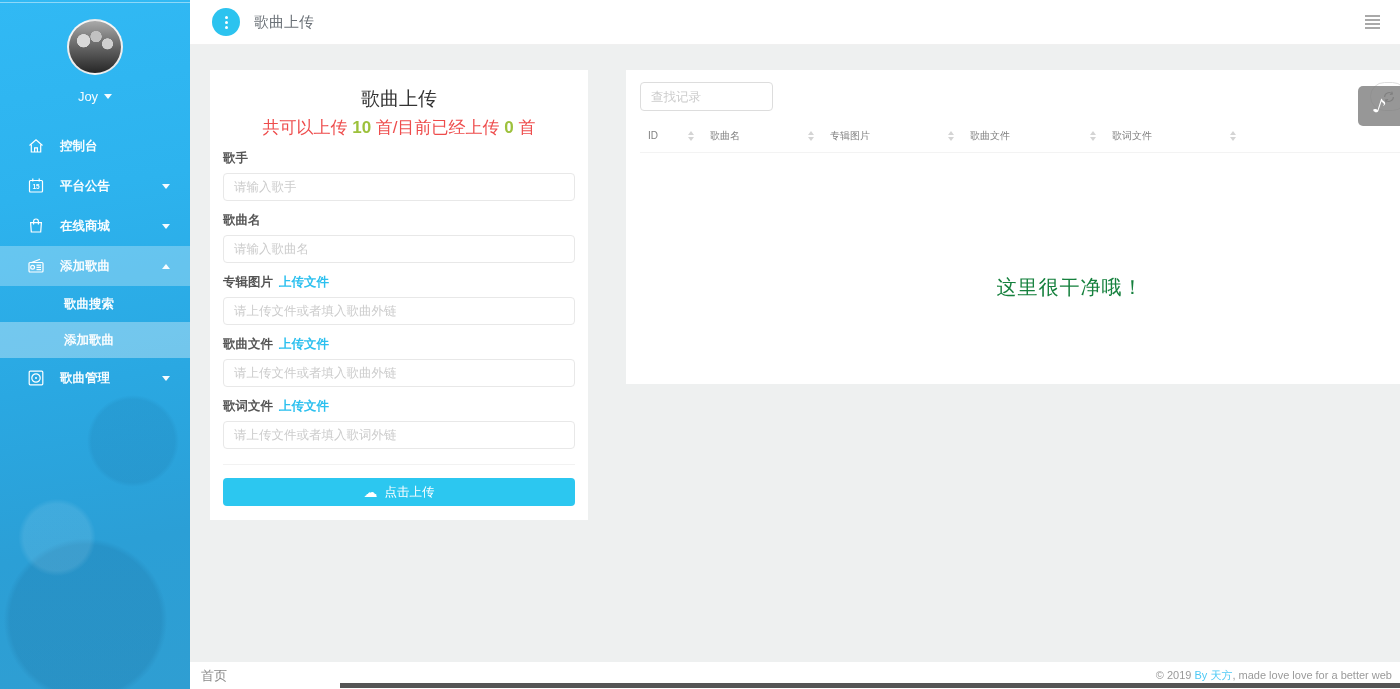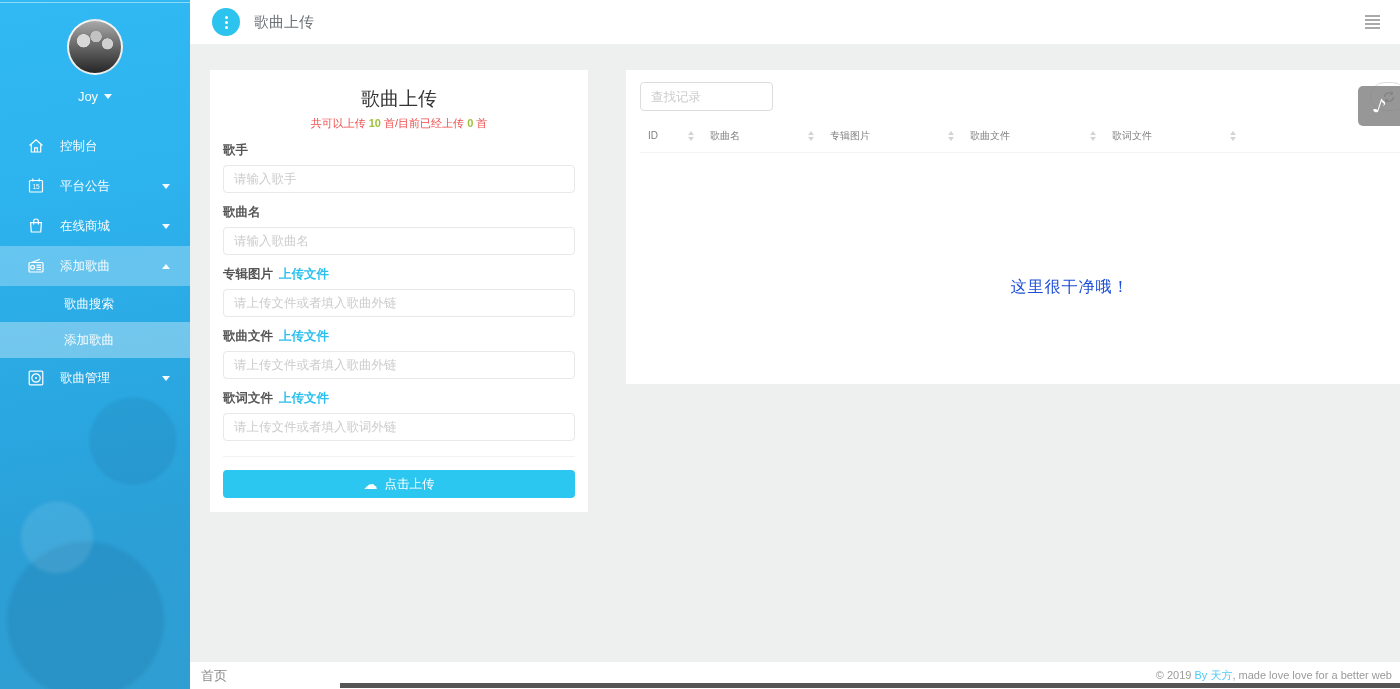--- a/index.html
+++ b/index.html
@@ -26,21 +26,21 @@
       radial-gradient(circle at 74% 44%, #d0d0d0 0 11%, transparent 12%),
       linear-gradient(180deg,#a9a9a9 0%, #6b6b6b 45%, #262626 100%); }
   .username { margin-top:14px; font-size:13px; color:rgba(255,255,255,.95);
     display:flex; align-items:center; justify-content:center; gap:6px; cursor:pointer; }
   .caret-down { width:0; height:0; border-left:4px solid transparent; border-right:4px solid transparent;
     border-top:5px solid rgba(255,255,255,.95); display:inline-block; }
   .caret-up { width:0; height:0; border-left:4px solid transparent; border-right:4px solid transparent;
     border-bottom:5px solid rgba(255,255,255,.95); display:inline-block; }
   .menu { margin-top:22px; }
   .menu-item { height:40px; display:flex; align-items:center; padding:0 20px 0 26px;
-    font-size:12.5px; color:rgba(255,255,255,.97); cursor:pointer; }
+    font-size:12.5px; color:rgba(255,255,255,.97); cursor:pointer;font-weight:bold; }
   .menu-item .mi-icon { width:20px; height:20px; margin-right:14px; display:flex; align-items:center; justify-content:center; }
   .menu-item .mi-caret { margin-left:auto; }
   .menu-item.active { background:rgba(255,255,255,.28); }
   .menu-item.sub { height:36px; padding-left:64px; }
   .menu-item.sub.active { background:rgba(255,255,255,.34); }
   .mi-icon svg { display:block; }
 
   
   .header { position:absolute; left:190px; top:0; right:0; height:45px; background:#fff;
     border-bottom:1px solid #f0f0f0; display:flex; align-items:center; padding:0 16px 0 22px; z-index:2; }
@@ -50,21 +50,21 @@
   .header-title { margin-left:14px; font-size:15px; color:#6b7177; }
   .header-burger { margin-left:auto; display:flex; flex-direction:column; gap:2px; cursor:pointer; padding:4px; }
   .header-burger i { width:15px; height:2px; background:#a9a9a9; }
 
   
   .main { position:absolute; left:190px; top:45px; right:0; bottom:0; background:#eef0f0; }
 
   
   .form-card { position:absolute; left:20px; top:25px; width:378px; background:#fff; padding:12px 13px 14px; }
   .form-title { text-align:center; font-size:19px; color:#333; padding-top:4px; }
-  .form-quota { text-align:center; font-size:11px; color:#ee4c4c; margin-top:4px; }
+  .form-quota { text-align:center; font-size:17px; color:#ee4c4c; margin-top:4px; }
   .quota-num { color:#9dc13c; font-weight:bold; }
   .field-label { font-size:12.5px; color:#555; margin:11px 0 6px; display:flex; align-items:center; gap:6px;font-weight:bold; }
   .upload-link { color:#2cc0ef; font-size:12.5px; text-decoration:none; cursor:pointer; }
   .text-input { width:100%; height:28px; border:1px solid #e8e8e8; border-radius:4px; padding:0 10px;
     font-size:12.5px; color:#b91c1c; outline:none; font-family:inherit; }
   .text-input::placeholder { color:#ccc; }
   .form-footer { margin-top:15px; border-top:1px solid #f2f2f2; padding-top:13px; }
   .submit-btn { width:100%; height:28px; background:#2cc7f0; border:none; border-radius:4px; color:#fff;
     font-size:12.5px; cursor:pointer; display:flex; align-items:center; justify-content:center; gap:7px; font-family:inherit; }
   .cloud-glyph { font-size:14px; line-height:1; }
@@ -85,21 +85,21 @@
     font-size:10px; color:#808080; }
   .th { display:flex; align-items:center; padding:0 8px; }
   .th .sort { display:inline-flex; flex-direction:column; gap:2px; margin-left:auto; }
   .th .sort i { width:0; height:0; border-left:3.5px solid transparent; border-right:3.5px solid transparent; }
   .th .sort .s-up { border-bottom:4px solid #d4d4d4; }
   .th .sort .s-dn { border-top:4px solid #d4d4d4; }
   .col-id { width:62px; } .col-name { width:120px; } .col-album { width:140px; }
   .col-song { width:142px; } .col-lyric { width:140px; }
   .col-op { margin-left:auto; padding-right:2px; }
   .empty-zone { height:220px; display:flex; align-items:center; justify-content:center; }
-  .empty-msg { font-size:16px; color:#1d4ed8; letter-spacing:1px;margin-top:48px; }
+  .empty-msg { font-size:20px; color:#15803d; letter-spacing:1px;margin-top:48px; }
 
   
   .music-fab { position:absolute; right:0; top:86px; width:42px; height:40px;
     background:rgba(125,125,125,.8); border-radius:5px 0 0 5px; z-index:5;
     display:flex; align-items:center; justify-content:center; cursor:pointer; }
   .music-fab span { color:#fff; font-size:20px; transform:rotate(18deg); font-family:"DejaVu Sans",sans-serif; }
 
   
   .footer { position:absolute; left:190px; right:0; bottom:0; height:27px; background:#fff;
     display:flex; align-items:center; padding:0 8px 0 11px; z-index:1; }

